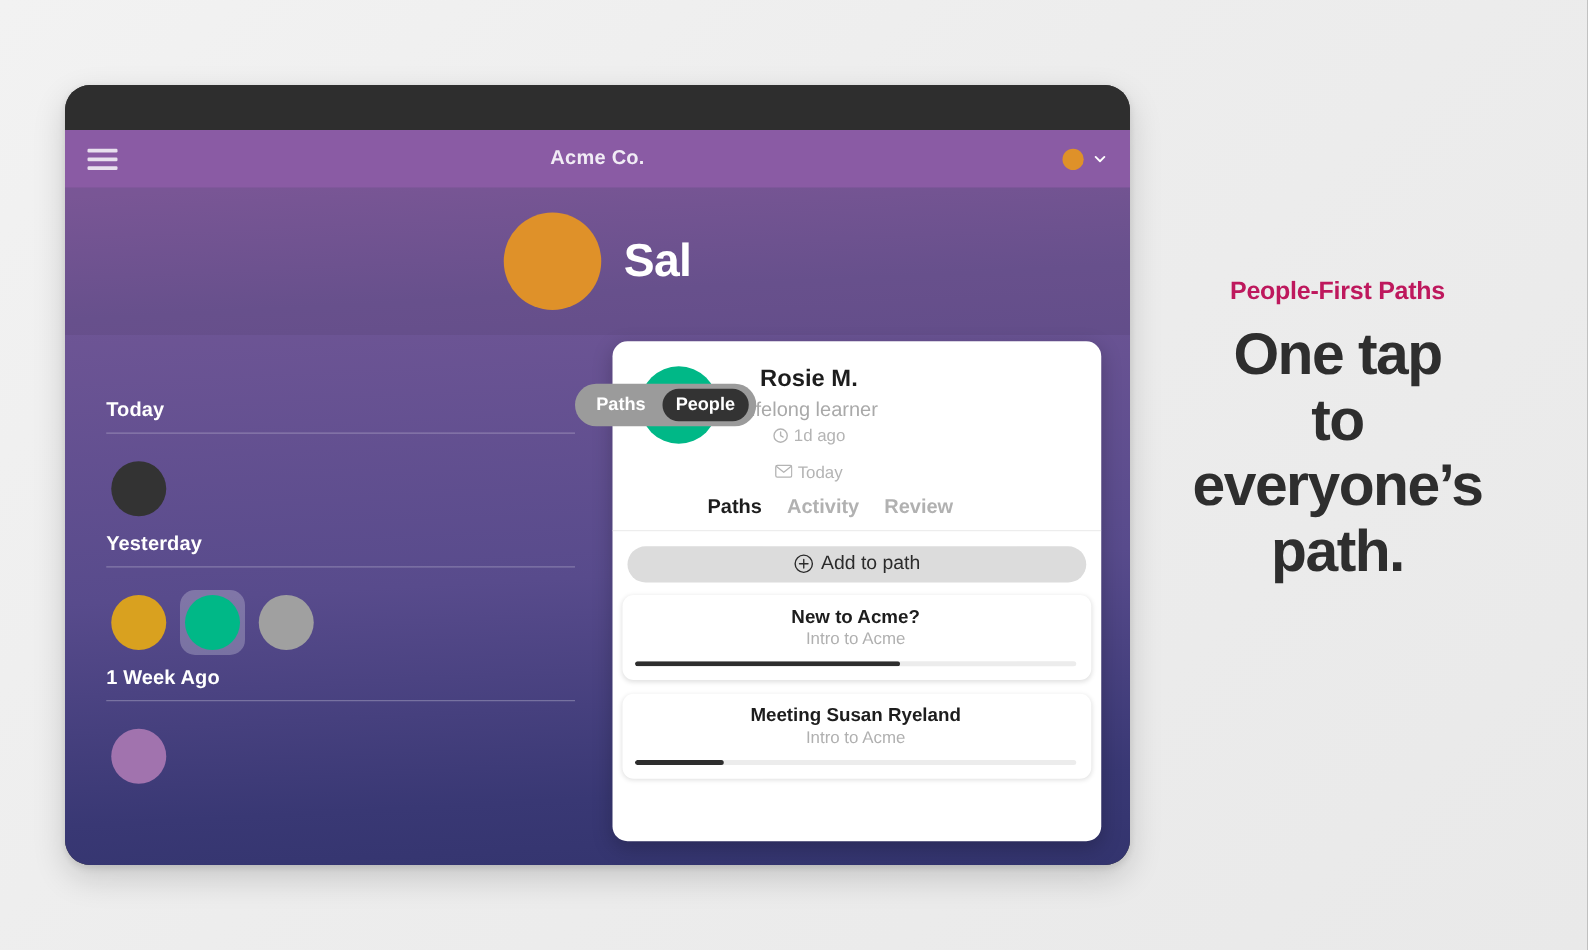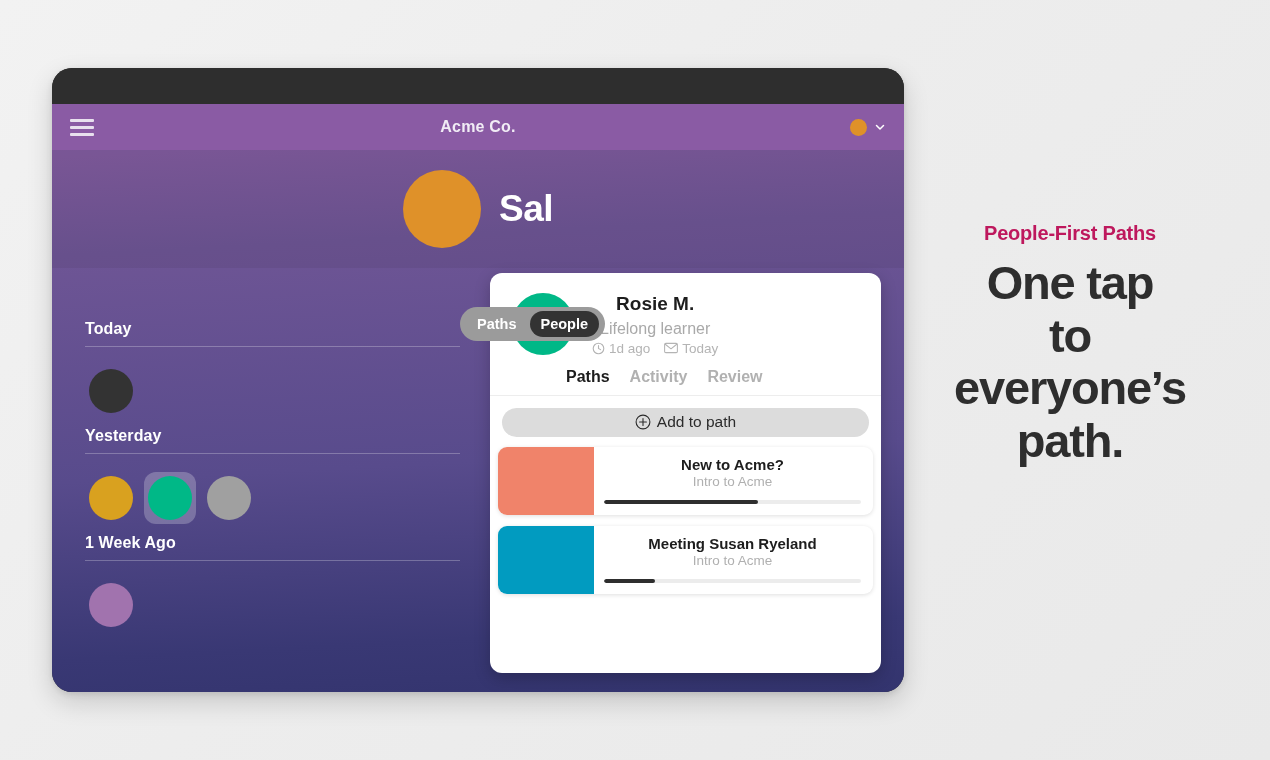--- a/index.html
+++ b/index.html
@@ -242,20 +242,21 @@
     margin-top: 3px;
     line-height: 1.2;
   }
   #person-meta {
     display: flex;
     align-items: center;
     gap: 14px;
     margin-top: 3px;
     color: #b4b4b4;
     font-size: 13.5px;
+    flex-direction: column;
   }
   .meta-item {
     display: flex;
     align-items: center;
     gap: 4px;
     cursor: pointer;
   }
   .meta-item svg { display: block; }
 
   #card-tabs {
@@ -292,20 +293,21 @@
   }
   .path-item {
     display: flex;
     background: #ffffff;
     border-radius: 9px;
     box-shadow: 0 1px 4px rgba(0,0,0,0.13);
     overflow: hidden;
     height: 68px;
     margin-bottom: 11px;
     cursor: pointer;
+    flex-direction: column;
   }
   .path-thumb {
     width: 96px;
     flex-shrink: 0;
   }
   .path-body {
     flex: 1;
     padding: 9px 12px 0 10px;
     box-sizing: border-box;
     min-width: 0;

